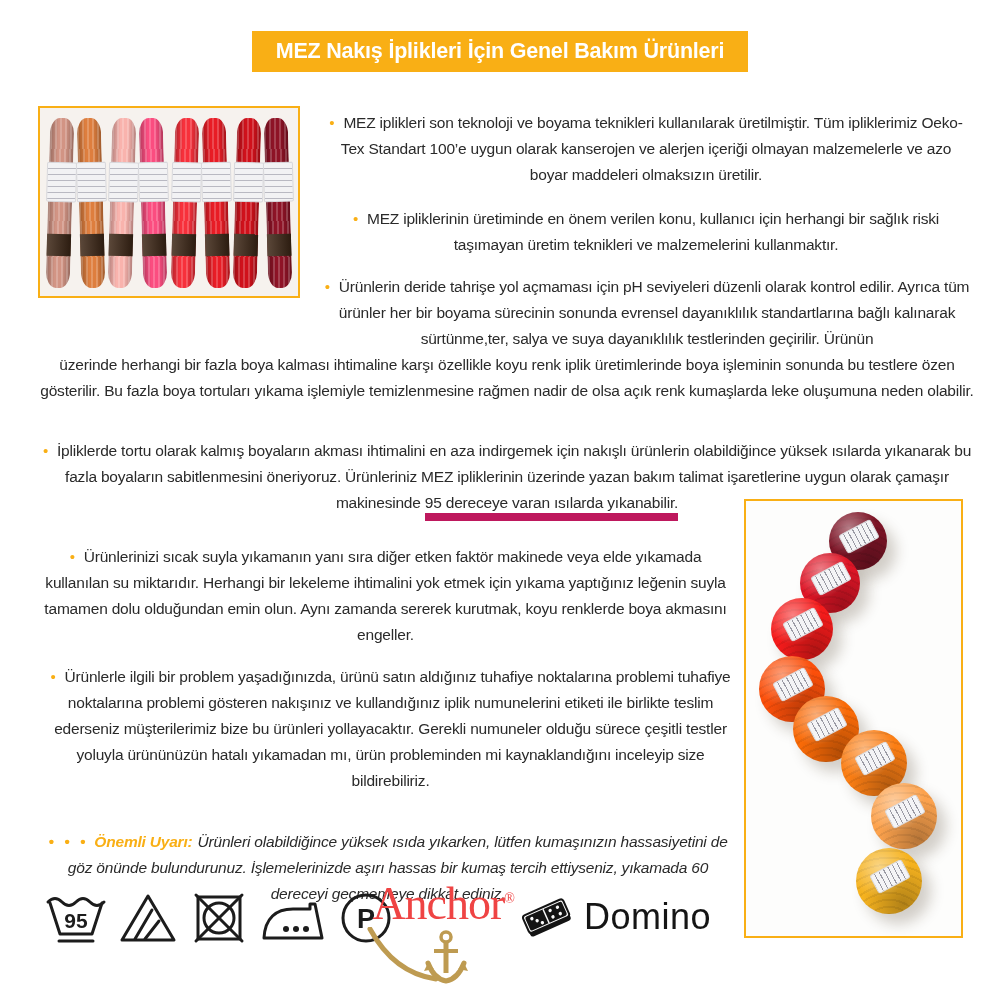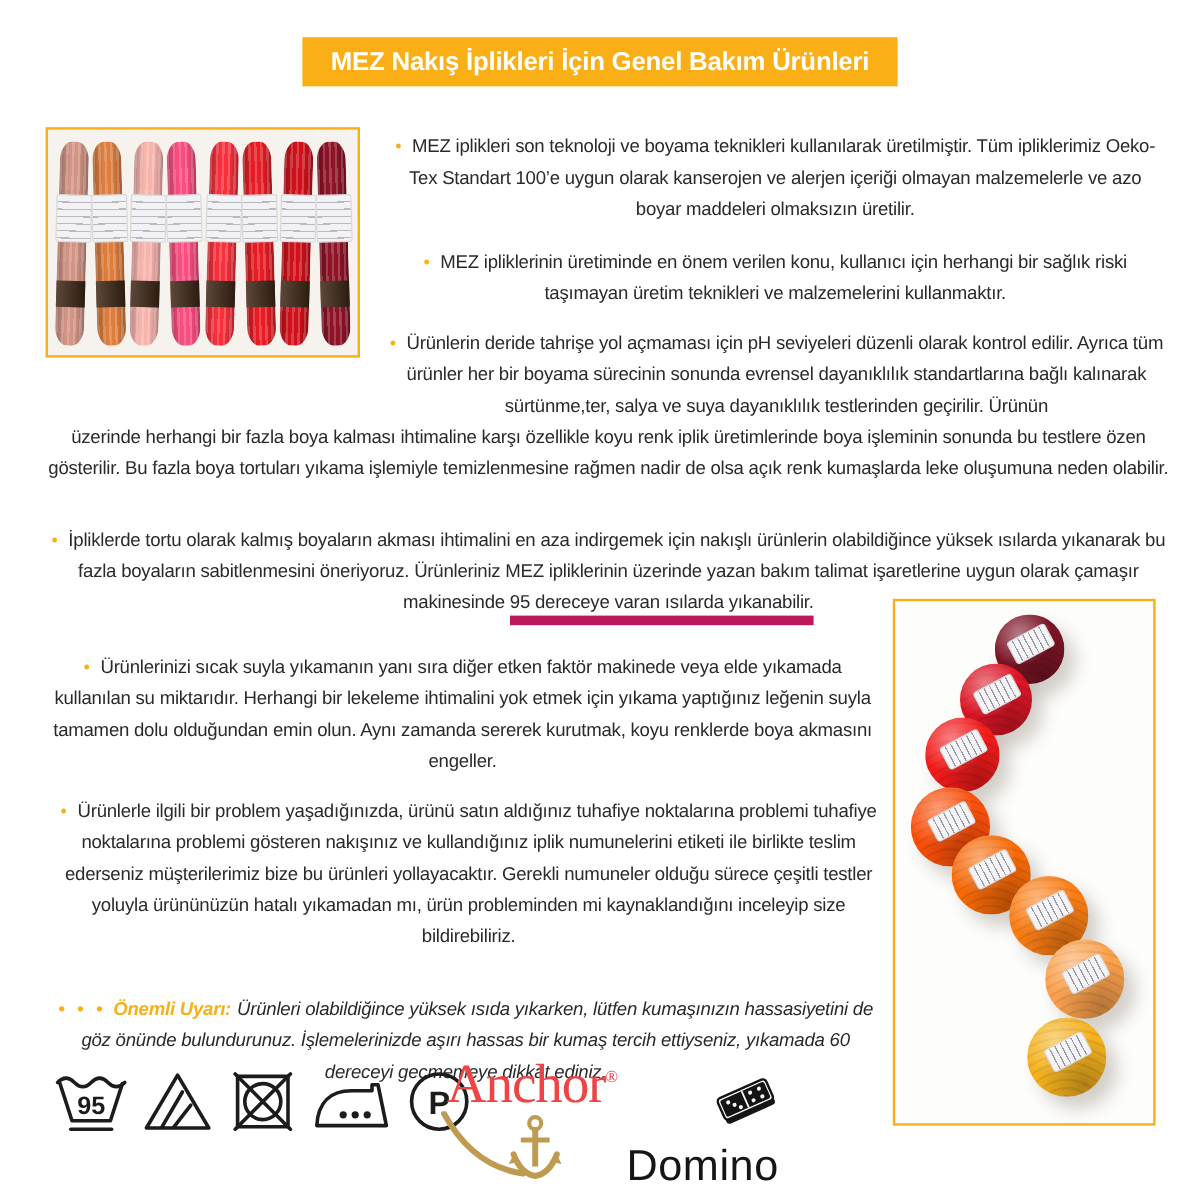--- a/index.html
+++ b/index.html
@@ -49,21 +49,21 @@
   
   .symbols{position:absolute;left:45px;top:890px;display:flex;gap:11px;align-items:flex-start;}
   .symbols svg{display:block;}
   .sym-stroke{stroke:#1c1c1c;stroke-width:3;fill:none;stroke-linecap:round;stroke-linejoin:round;}
   .sym-text{font-family:"Liberation Sans",sans-serif;font-weight:bold;fill:#1c1c1c;}
 
   
   .anchor-logo{position:absolute;left:334px;top:876px;width:180px;text-align:right;color:#ef4444;}
   .anchor-text{font-family:"Liberation Serif", serif;font-size:46px;line-height:46px;letter-spacing:-1px;}
   .anchor-reg{font-size:14px;vertical-align:super;}
-  .domino-logo{position:absolute;left:522px;top:896px;display:flex;align-items:flex-end;gap:10px;color:#151515;flex-direction:column;}
+  .domino-logo{position:absolute;left:522px;top:896px;display:flex;align-items:flex-start;gap:10px;color:#151515;}
   .domino-text{font-size:36px;letter-spacing:0.5px;}
 </style>
 </head>
 <body>
 
 <div id="page">
 
   <div class="banner">MEZ Nakış İplikleri İçin Genel Bakım Ürünleri</div>
 
   <div id="skeins-photo" class="photo">

